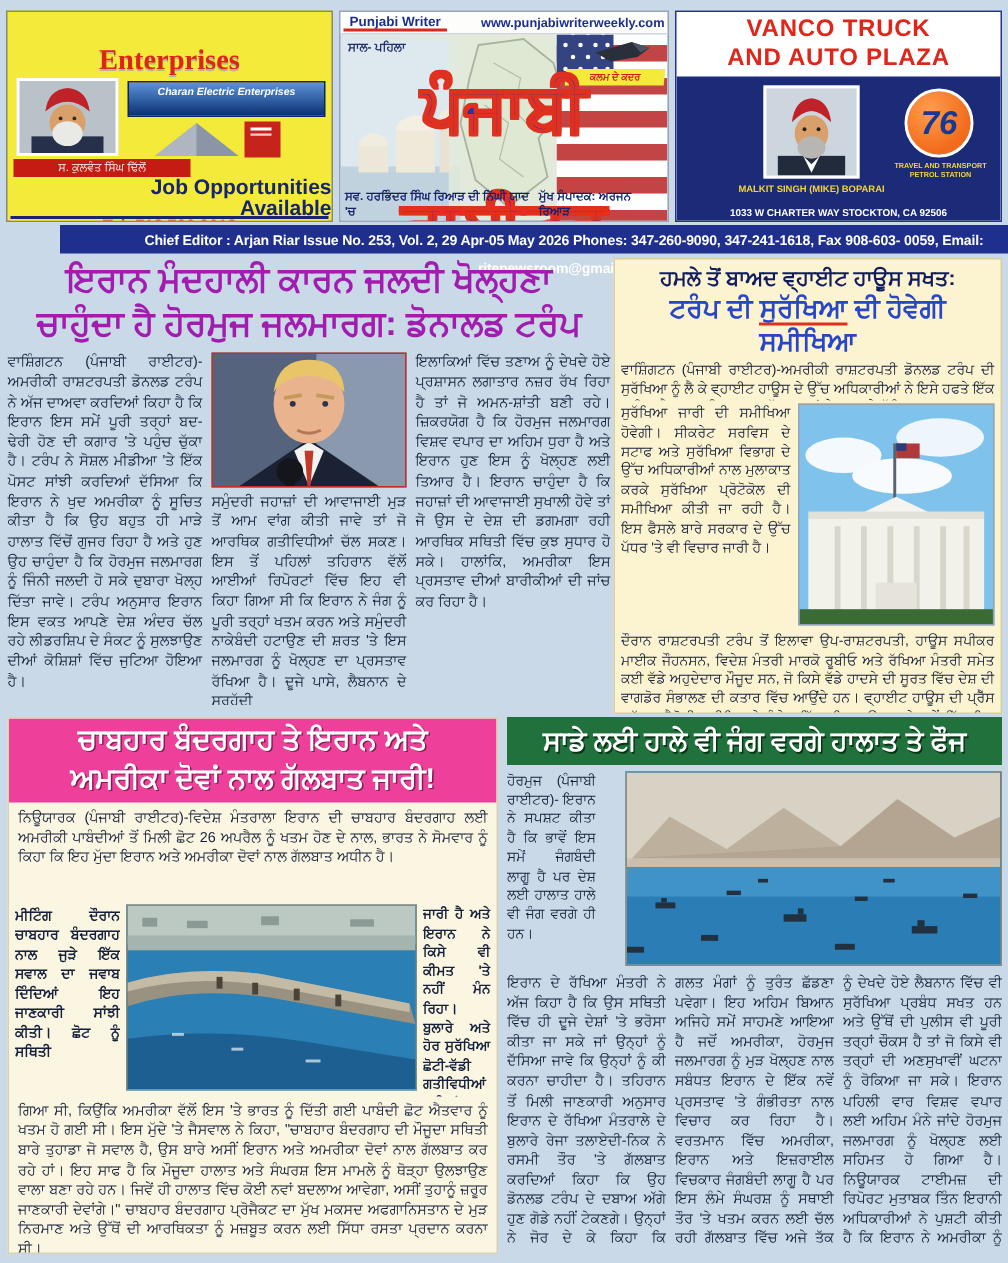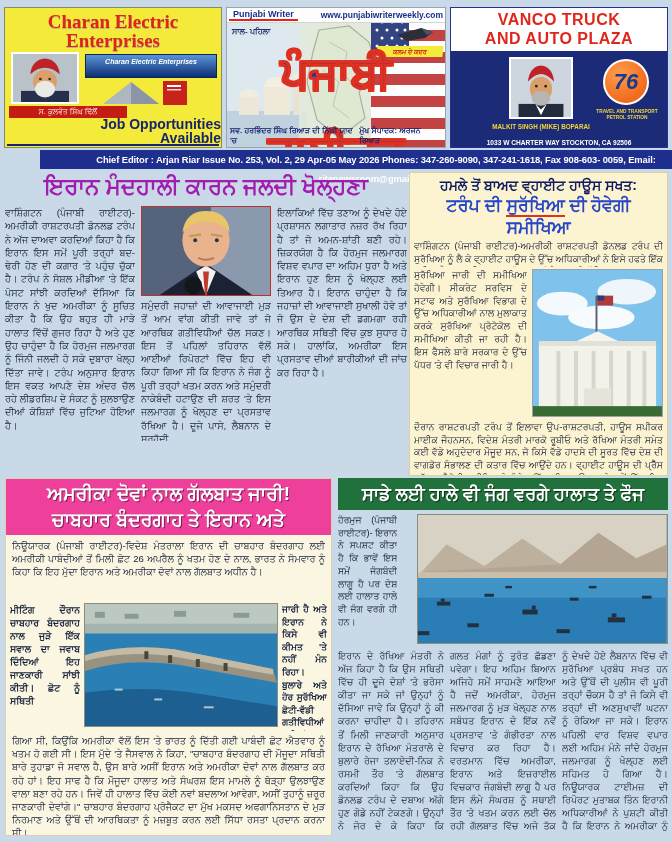--- a/index.html
+++ b/index.html
@@ -118,21 +118,20 @@
   .ships-photo { width:262px; height:130px; border:1px solid #8c8c7c; background:#2a7db5; }
   .art4-cols { display:flex; gap:6px; margin-top:5px; height:182px; }
   .art4-cols .col { flex:1; font-size:9.5px; line-height:13.1px; }
 </style>
 </head>
 <body>
 
 <div id="page">
 
   <div class="ad-left">
-    <div class="t1">Charan Electric</div>
     <div class="t2">Enterprises</div>
     <svg class="charan-photo" viewBox="0 0 68 52">
       <rect width="68" height="52" fill="#b9c2c8"></rect>
       <rect x="8" y="40" width="52" height="12" fill="#27304a"></rect>
       <ellipse cx="34" cy="30" rx="13" ry="13" fill="#d9a06b"></ellipse>
       <ellipse cx="34" cy="38" rx="11" ry="9" fill="#e9e9e6"></ellipse>
       <path d="M18 22 Q20 6 34 5 Q48 6 50 22 Q42 15 34 15 Q26 15 18 22 Z" fill="#c0222a"></path>
       <circle cx="29" cy="27" r="1.4" fill="#3a2a1a"></circle>
         <circle cx="39" cy="27" r="1.4" fill="#3a2a1a"></circle>
     </svg>
@@ -235,20 +234,21 @@
       <div class="vanco-addr">1033 W CHARTER WAY STOCKTON, CA 92506</div>
       <div class="vanco-phone">MALKIT SINGH BOPARAI (209) 466-0833</div>
     </div>
   </div>
 
   <div class="editor-bar">Chief Editor : Arjan Riar Issue No. 253, Vol. 2, 29 Apr-05 May 2026 Phones: 347-260-9090, 347-241-1618, Fax 908-603- 0059, Email: ritenewsroom@gmail.com</div>
 
   <div class="art1">
     <h2>
       <div>ਇਰਾਨ ਮੰਦਹਾਲੀ ਕਾਰਨ ਜਲਦੀ ਖੋਲ੍ਹਣਾ</div>
+      <div>ਚਾਹੁੰਦਾ ਹੈ ਹੋਰਮੁਜ ਜਲਮਾਰਗ: ਡੋਨਾਲਡ ਟਰੰਪ</div>
     </h2>
     <div class="art1-cols">
       <div class="col a-body">ਵਾਸ਼ਿੰਗਟਨ (ਪੰਜਾਬੀ ਰਾਈਟਰ)-ਅਮਰੀਕੀ ਰਾਸ਼ਟਰਪਤੀ ਡੋਨਲਡ ਟਰੰਪ ਨੇ ਅੱਜ ਦਾਅਵਾ ਕਰਦਿਆਂ ਕਿਹਾ ਹੈ ਕਿ ਇਰਾਨ ਇਸ ਸਮੇਂ ਪੂਰੀ ਤਰ੍ਹਾਂ ਬਦ-ਢੇਰੀ ਹੋਣ ਦੀ ਕਗਾਰ 'ਤੇ ਪਹੁੰਚ ਚੁੱਕਾ ਹੈ। ਟਰੰਪ ਨੇ ਸੋਸ਼ਲ ਮੀਡੀਆ 'ਤੇ ਇੱਕ ਪੋਸਟ ਸਾਂਝੀ ਕਰਦਿਆਂ ਦੱਸਿਆ ਕਿ ਇਰਾਨ ਨੇ ਖੁਦ ਅਮਰੀਕਾ ਨੂੰ ਸੂਚਿਤ ਕੀਤਾ ਹੈ ਕਿ ਉਹ ਬਹੁਤ ਹੀ ਮਾੜੇ ਹਾਲਾਤ ਵਿੱਚੋਂ ਗੁਜਰ ਰਿਹਾ ਹੈ ਅਤੇ ਹੁਣ ਉਹ ਚਾਹੁੰਦਾ ਹੈ ਕਿ ਹੋਰਮੁਜ ਜਲਮਾਰਗ ਨੂੰ ਜਿੰਨੀ ਜਲਦੀ ਹੋ ਸਕੇ ਦੁਬਾਰਾ ਖੋਲ੍ਹ ਦਿੱਤਾ ਜਾਵੇ। ਟਰੰਪ ਅਨੁਸਾਰ ਇਰਾਨ ਇਸ ਵਕਤ ਆਪਣੇ ਦੇਸ਼ ਅੰਦਰ ਚੱਲ ਰਹੇ ਲੀਡਰਸ਼ਿਪ ਦੇ ਸੰਕਟ ਨੂੰ ਸੁਲਝਾਉਣ ਦੀਆਂ ਕੋਸ਼ਿਸ਼ਾਂ ਵਿੱਚ ਜੁਟਿਆ ਹੋਇਆ ਹੈ।</div>
       <div class="col">
         <svg class="trump-photo" viewBox="0 0 130 90" preserveAspectRatio="none">
           <rect width="130" height="90" fill="#55647c"></rect>
           <rect x="70" width="60" height="90" fill="#8a99ae"></rect>
           <polygon points="18,90 65,58 112,90" fill="#1b2234"></polygon>
           <polygon points="55,66 65,60 75,66 65,90" fill="#f2f2ee"></polygon>
           <polygon points="62,66 68,66 66,90 64,90" fill="#c0392b"></polygon>
@@ -294,22 +294,22 @@
         </g>
         <rect x="52" y="120" width="28" height="28" fill="#e6e4da"></rect>
         <rect x="0" y="138" width="132" height="10" fill="#3a6b35"></rect>
       </svg>
     </div>
     <div class="tail a-body">ਦੌਰਾਨ ਰਾਸ਼ਟਰਪਤੀ ਟਰੰਪ ਤੋਂ ਇਲਾਵਾ ਉਪ-ਰਾਸ਼ਟਰਪਤੀ, ਹਾਊਸ ਸਪੀਕਰ ਮਾਈਕ ਜੌਹਨਸਨ, ਵਿਦੇਸ਼ ਮੰਤਰੀ ਮਾਰਕੋ ਰੂਬੀਓ ਅਤੇ ਰੱਖਿਆ ਮੰਤਰੀ ਸਮੇਤ ਕਈ ਵੱਡੇ ਅਹੁਦੇਦਾਰ ਮੌਜੂਦ ਸਨ, ਜੋ ਕਿਸੇ ਵੱਡੇ ਹਾਦਸੇ ਦੀ ਸੂਰਤ ਵਿੱਚ ਦੇਸ਼ ਦੀ ਵਾਗਡੋਰ ਸੰਭਾਲਣ ਦੀ ਕਤਾਰ ਵਿੱਚ ਆਉਂਦੇ ਹਨ। ਵ੍ਹਾਈਟ ਹਾਊਸ ਦੀ ਪ੍ਰੈੱਸ ਸਕੱਤਰ ਕੈਰੋਲੀਨ ਲੀਵਿਟ ਨੇ ਸੰਕੇਤ ਦਿੱਤਾ ਕਿ ਆਉਣ ਵਾਲੇ ਸਮੇਂ ਵਿੱਚ ਇਹ ਨਿਯਮ ਬਣਾਇਆ ਜਾ ਸਕਦਾ ਹੈ ਕਿ ਰਾਸ਼ਟਰਪਤੀ ਟਰੰਪ ਅਤੇ ਉਪ-ਰਾਸ਼ਟਰਪਤੀ ਇੱਕੋ ਸਮੇਂ ਕਿਸੇ ਜਨਤਕ ਸਮਾਗਮ ਵਿੱਚ ਮੌਜੂਦ ਨਾ ਰਹਿਣ।</div>
   </div>
 
   <div class="art3">
     <div class="pinkbox">
+      <div>ਚਾਬਹਾਰ ਬੰਦਰਗਾਹ ਤੇ ਇਰਾਨ ਅਤੇ</div>
       <div>ਅਮਰੀਕਾ ਦੋਵਾਂ ਨਾਲ ਗੱਲਬਾਤ ਜਾਰੀ!</div>
-      <div>ਚਾਬਹਾਰ ਬੰਦਰਗਾਹ ਤੇ ਇਰਾਨ ਅਤੇ</div>
     </div>
     <div class="p1 a-body">ਨਿਊਯਾਰਕ (ਪੰਜਾਬੀ ਰਾਈਟਰ)-ਵਿਦੇਸ਼ ਮੰਤਰਾਲਾ ਇਰਾਨ ਦੀ ਚਾਬਹਾਰ ਬੰਦਰਗਾਹ ਲਈ ਅਮਰੀਕੀ ਪਾਬੰਦੀਆਂ ਤੋਂ ਮਿਲੀ ਛੋਟ 26 ਅਪਰੈਲ ਨੂੰ ਖਤਮ ਹੋਣ ਦੇ ਨਾਲ, ਭਾਰਤ ਨੇ ਸੋਮਵਾਰ ਨੂੰ ਕਿਹਾ ਕਿ ਇਹ ਮੁੱਦਾ ਇਰਾਨ ਅਤੇ ਅਮਰੀਕਾ ਦੋਵਾਂ ਨਾਲ ਗੱਲਬਾਤ ਅਧੀਨ ਹੈ।</div>
     <div class="art3-row">
       <div class="stack a-body">ਮੀਟਿੰਗ ਦੌਰਾਨ ਚਾਬਹਾਰ ਬੰਦਰਗਾਹ ਨਾਲ ਜੁੜੇ ਇੱਕ ਸਵਾਲ ਦਾ ਜਵਾਬ ਦਿੰਦਿਆਂ ਇਹ ਜਾਣਕਾਰੀ ਸਾਂਝੀ ਕੀਤੀ। ਛੋਟ ਨੂੰ ਸਥਿਤੀ</div>
       <svg class="port-photo" viewBox="0 0 194 124" preserveAspectRatio="none">
         <rect width="194" height="124" fill="#2a7fb5"></rect>
         <rect width="194" height="26" fill="#bcc8c2"></rect>
         <rect y="20" width="194" height="10" fill="#a4b4ae"></rect>
         <g fill="#8b9a94">
             <rect x="10" y="8" width="10" height="6"></rect>

